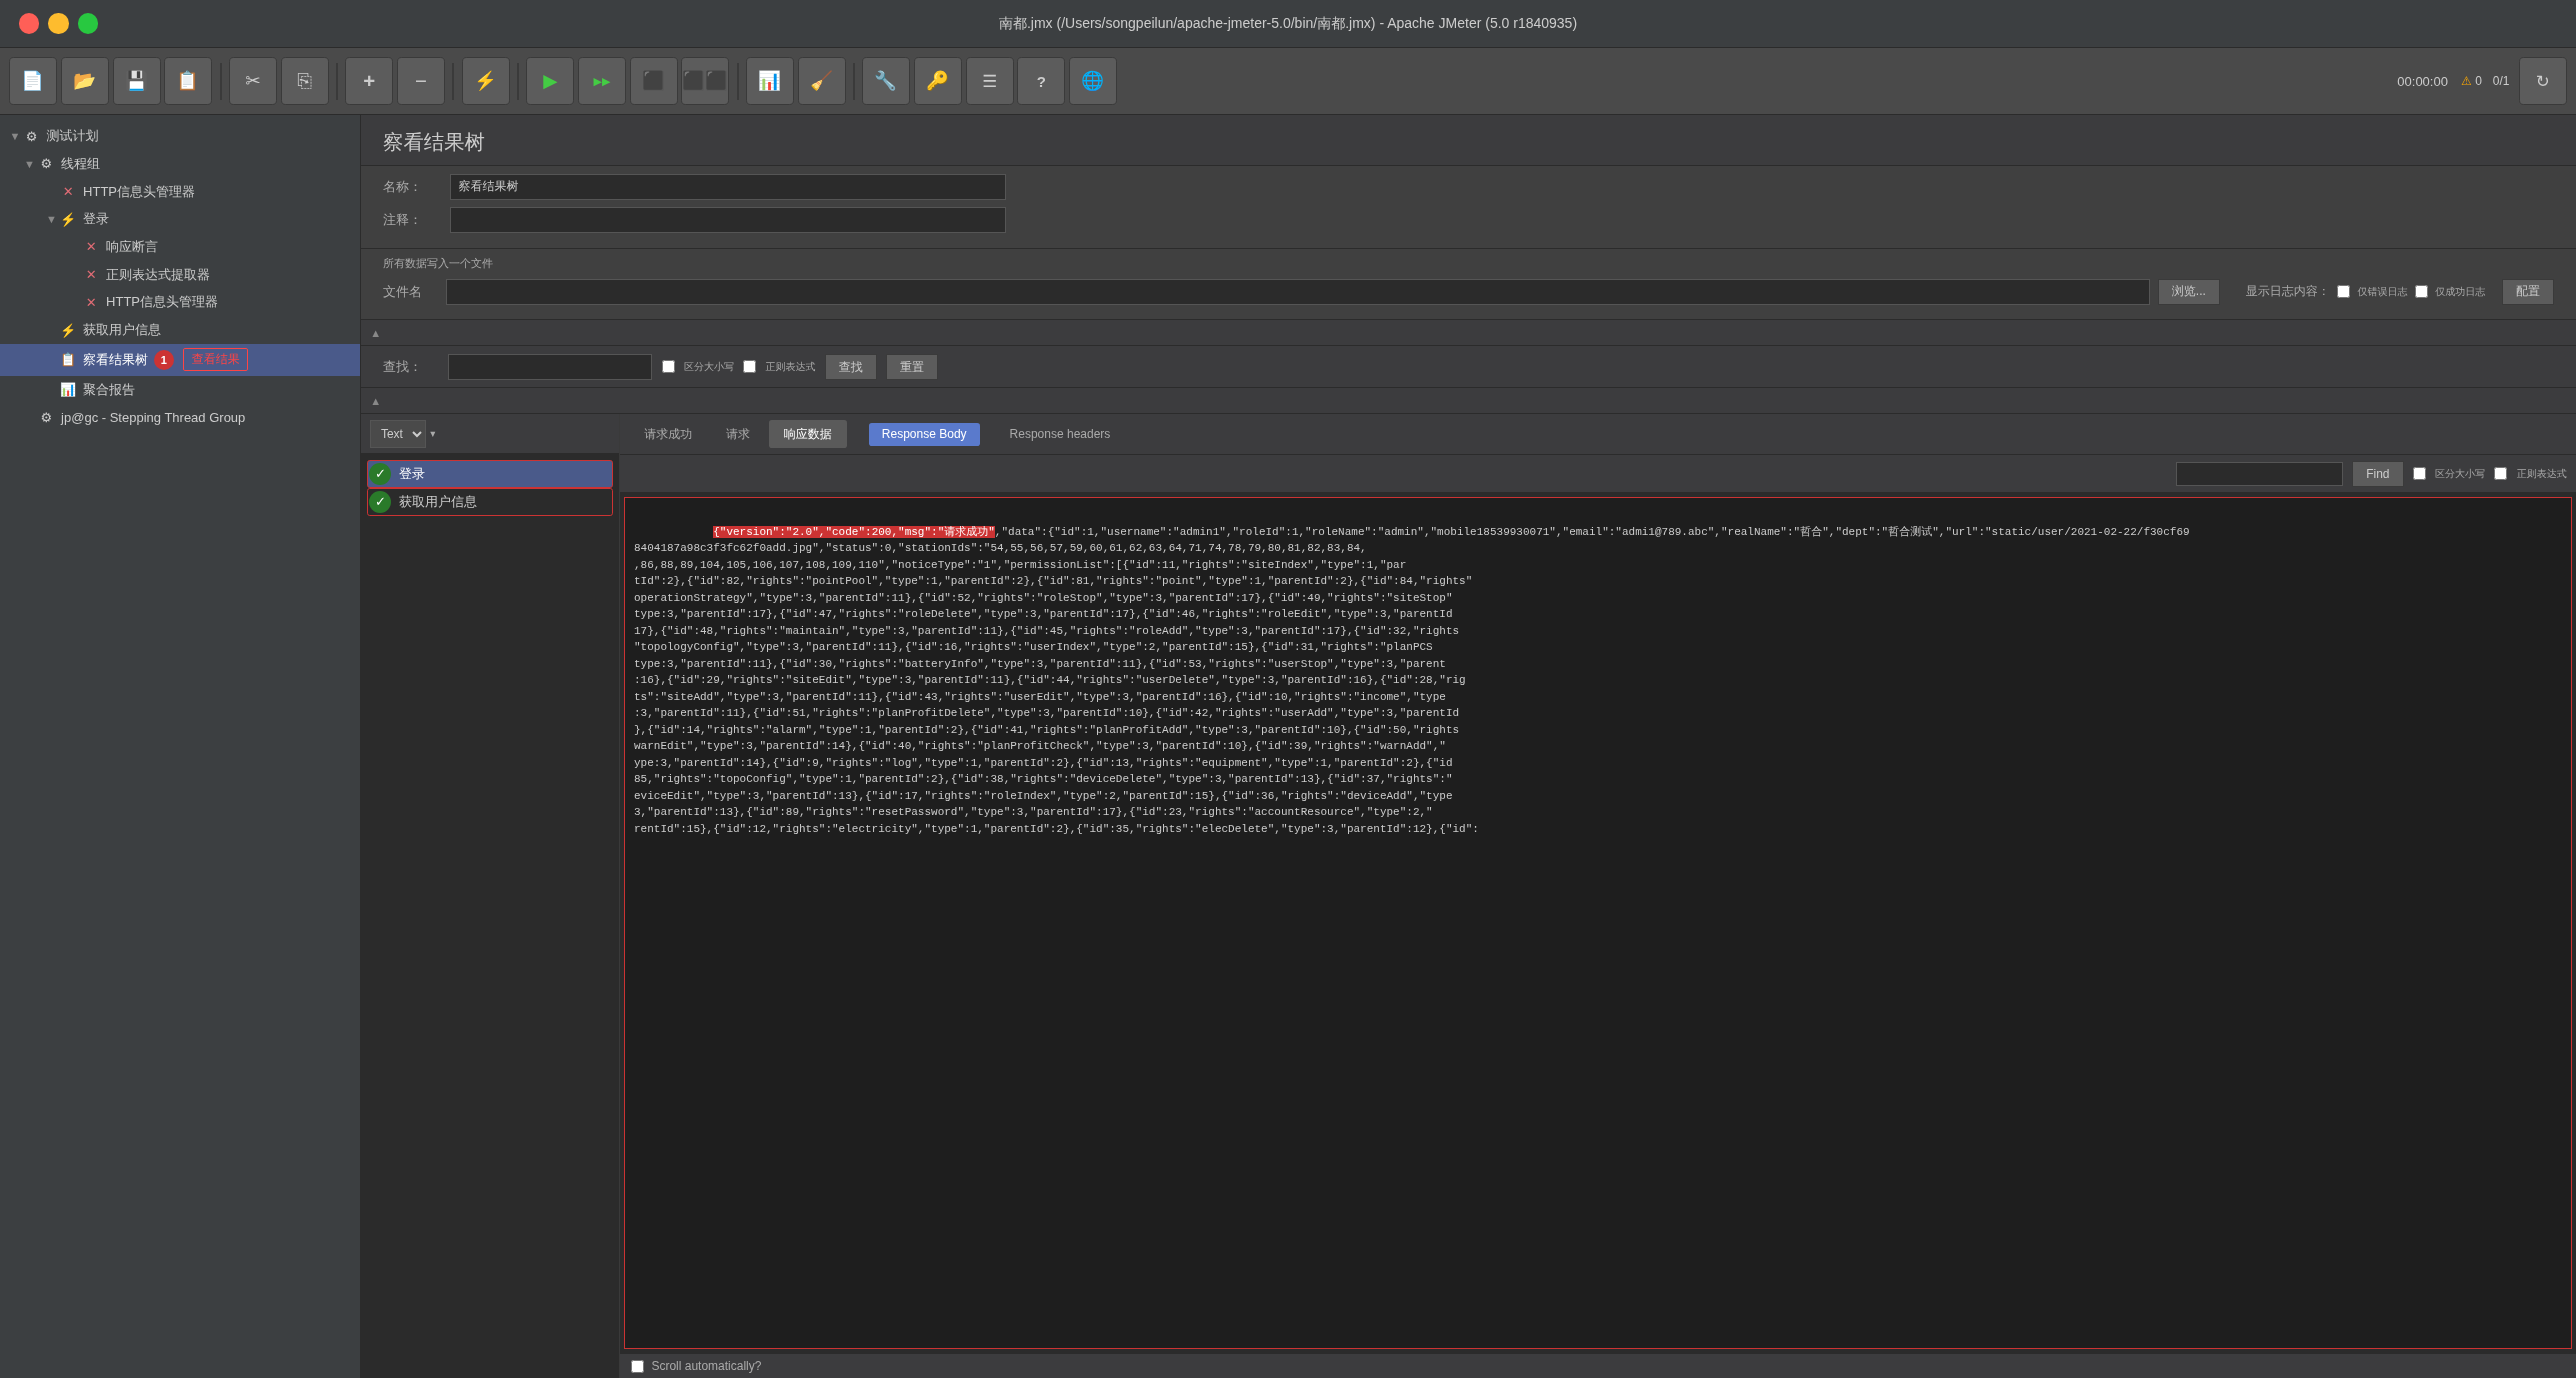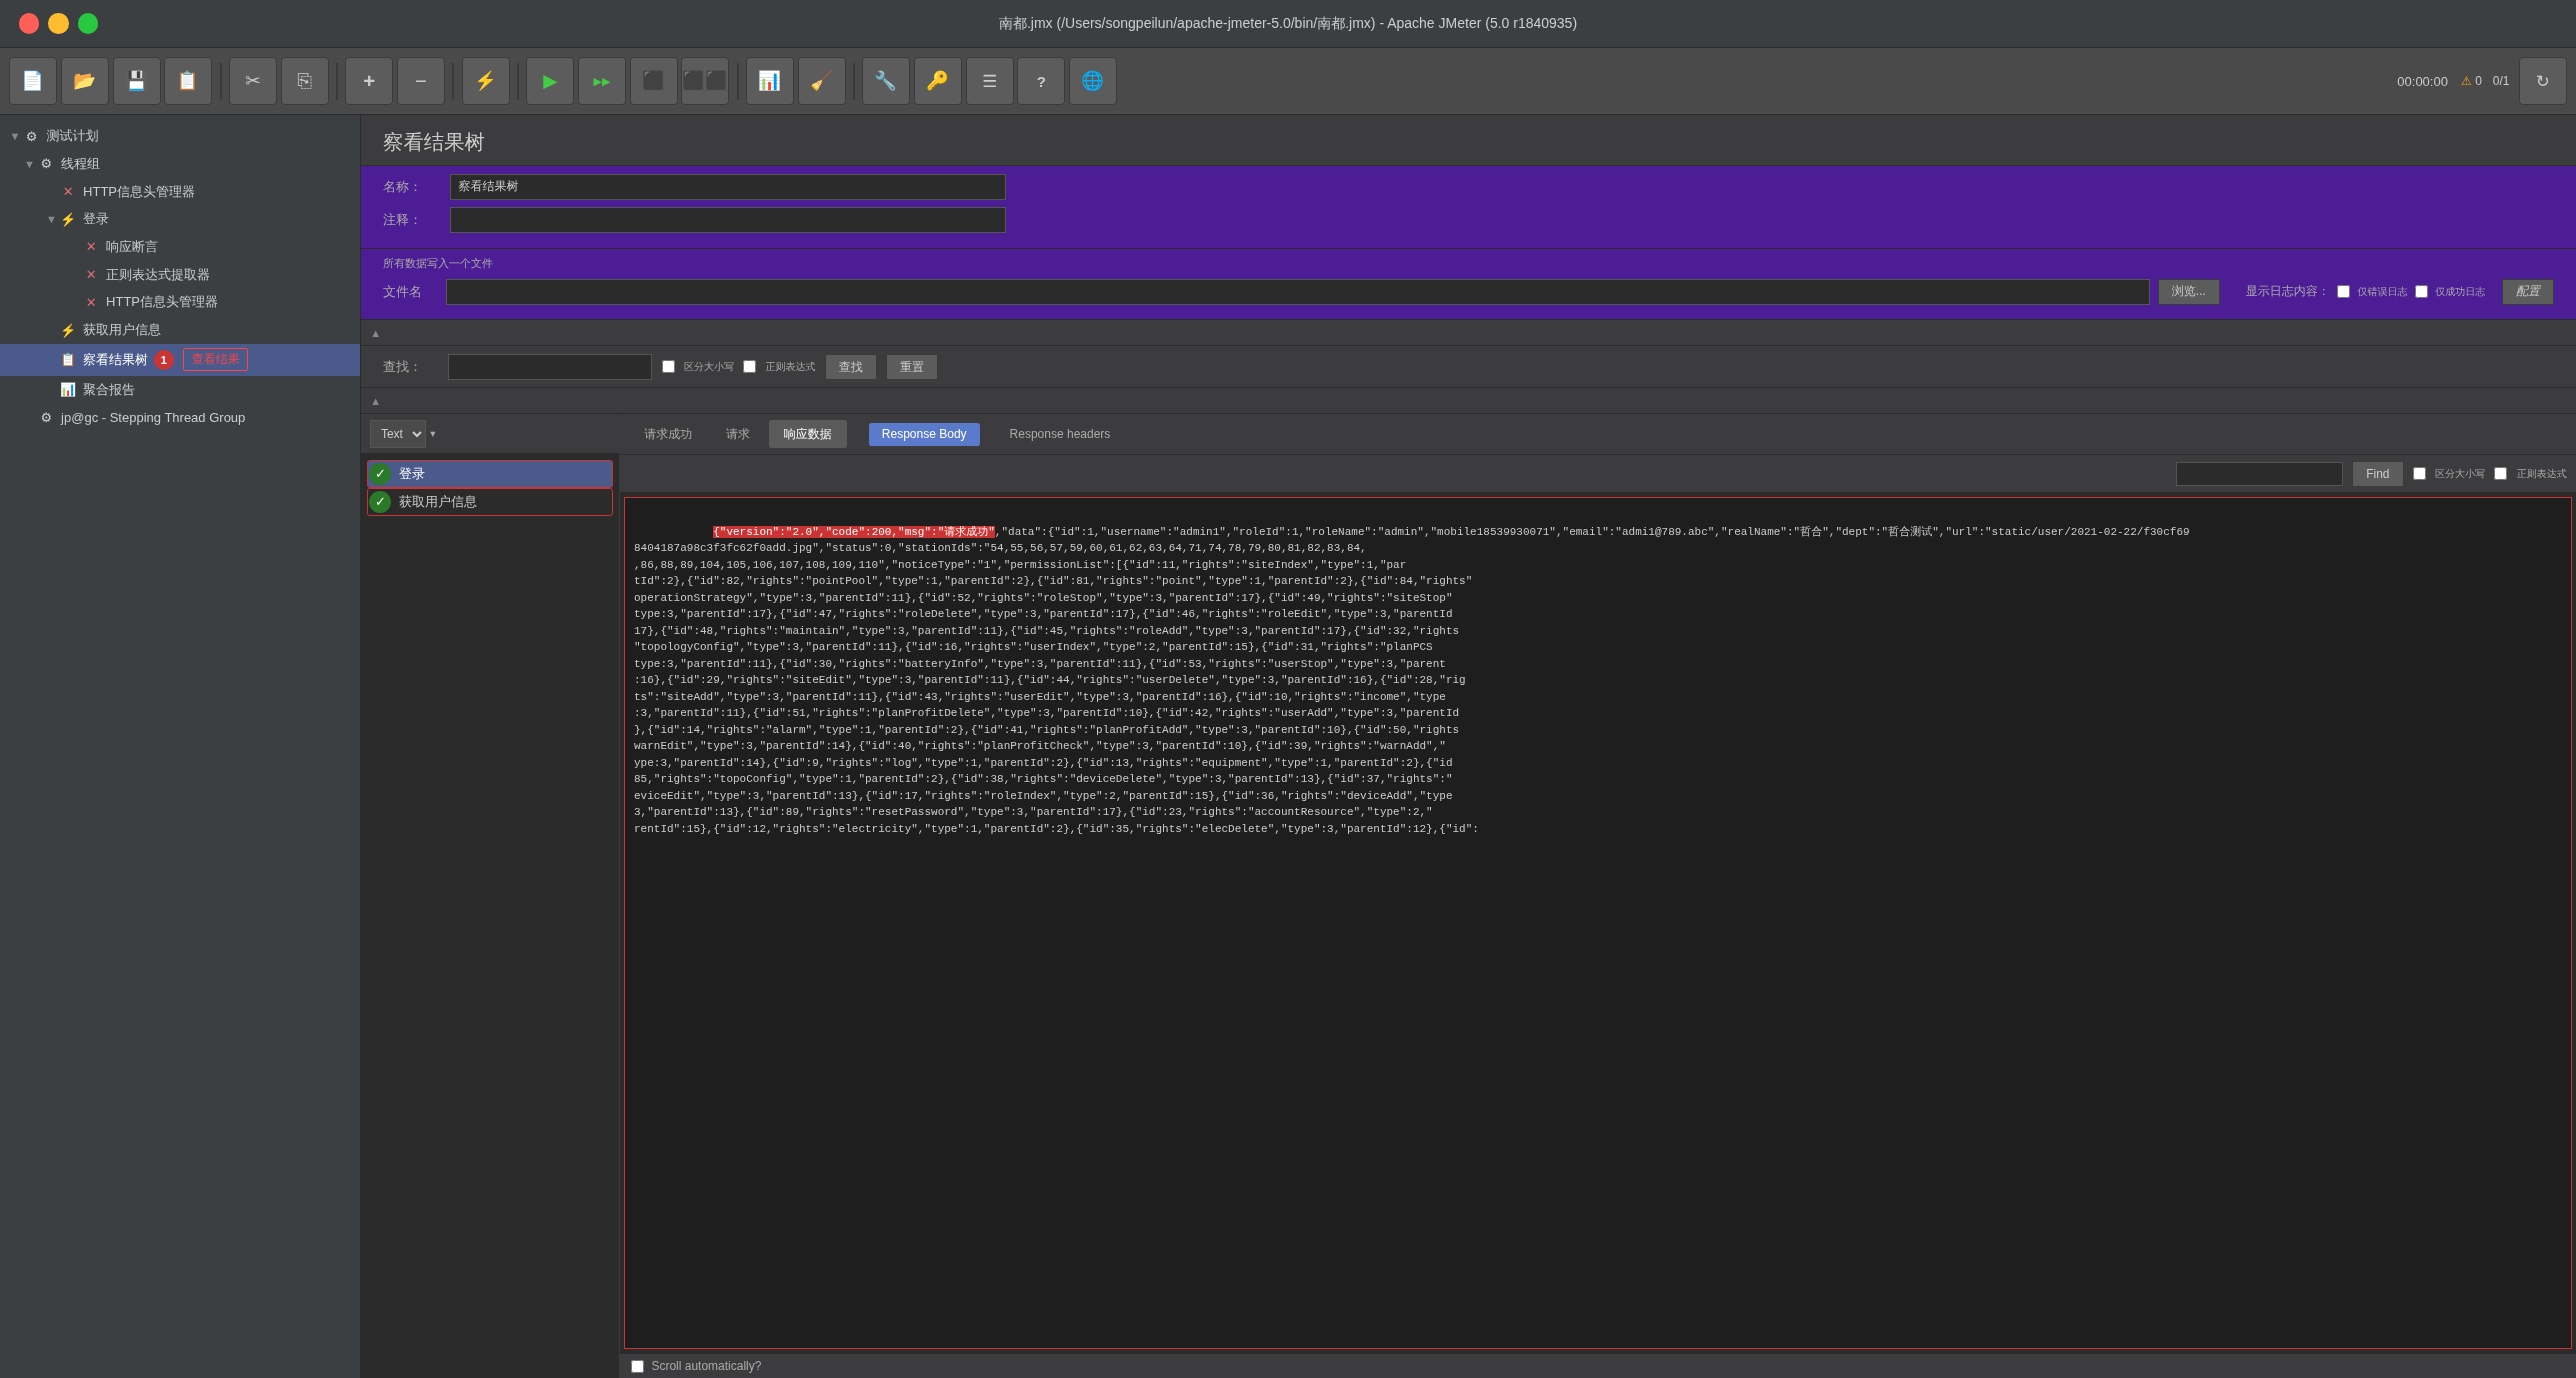--- a/index.html
+++ b/index.html
@@ -164,21 +164,21 @@
       border-bottom: 0.9px solid #2b2b2b;
     }
     .panel-title {
       font-size: 20.4px;
       color: #cccccc;
       font-weight: normal;
     }
 
     
     .form-section {
-      background: #4c1d95;
+      background: #404040;
       padding: 7.4px 22px;
       border-bottom: 0.9px solid #2b2b2b;
     }
     .form-row {
       display: flex;
       align-items: center;
       margin-bottom: 7.4px;
       gap: 11px;
     }
     .form-label {
@@ -609,21 +609,21 @@
       </div>
       <div class="file-row">
         <span class="form-label">文件名</span>
         <input class="form-input" style="flex: 1 1 0%;">
         <button class="form-btn">浏览...</button>
         <span style="color:#aaa;margin-left:18.5px;font-size:12px;">显示日志内容：</span>
         <input type="checkbox" style="">
         <span class="cb-label">仅错误日志</span>
         <input type="checkbox" style="">
         <span class="cb-label">仅成功日志</span>
-        <button class="form-btn" style="margin-left:9.3px;font-style:italic;">配置</button>
+        <button class="form-btn" style="margin-left:9.3px;">配置</button>
       </div>
     </div>
 
     <div class="collapse-bar">
       <span class="arrow">▲</span>
     </div>
 
     <div class="find-row">
       <span class="form-label">查找：</span>
       <input class="find-input" style="">

